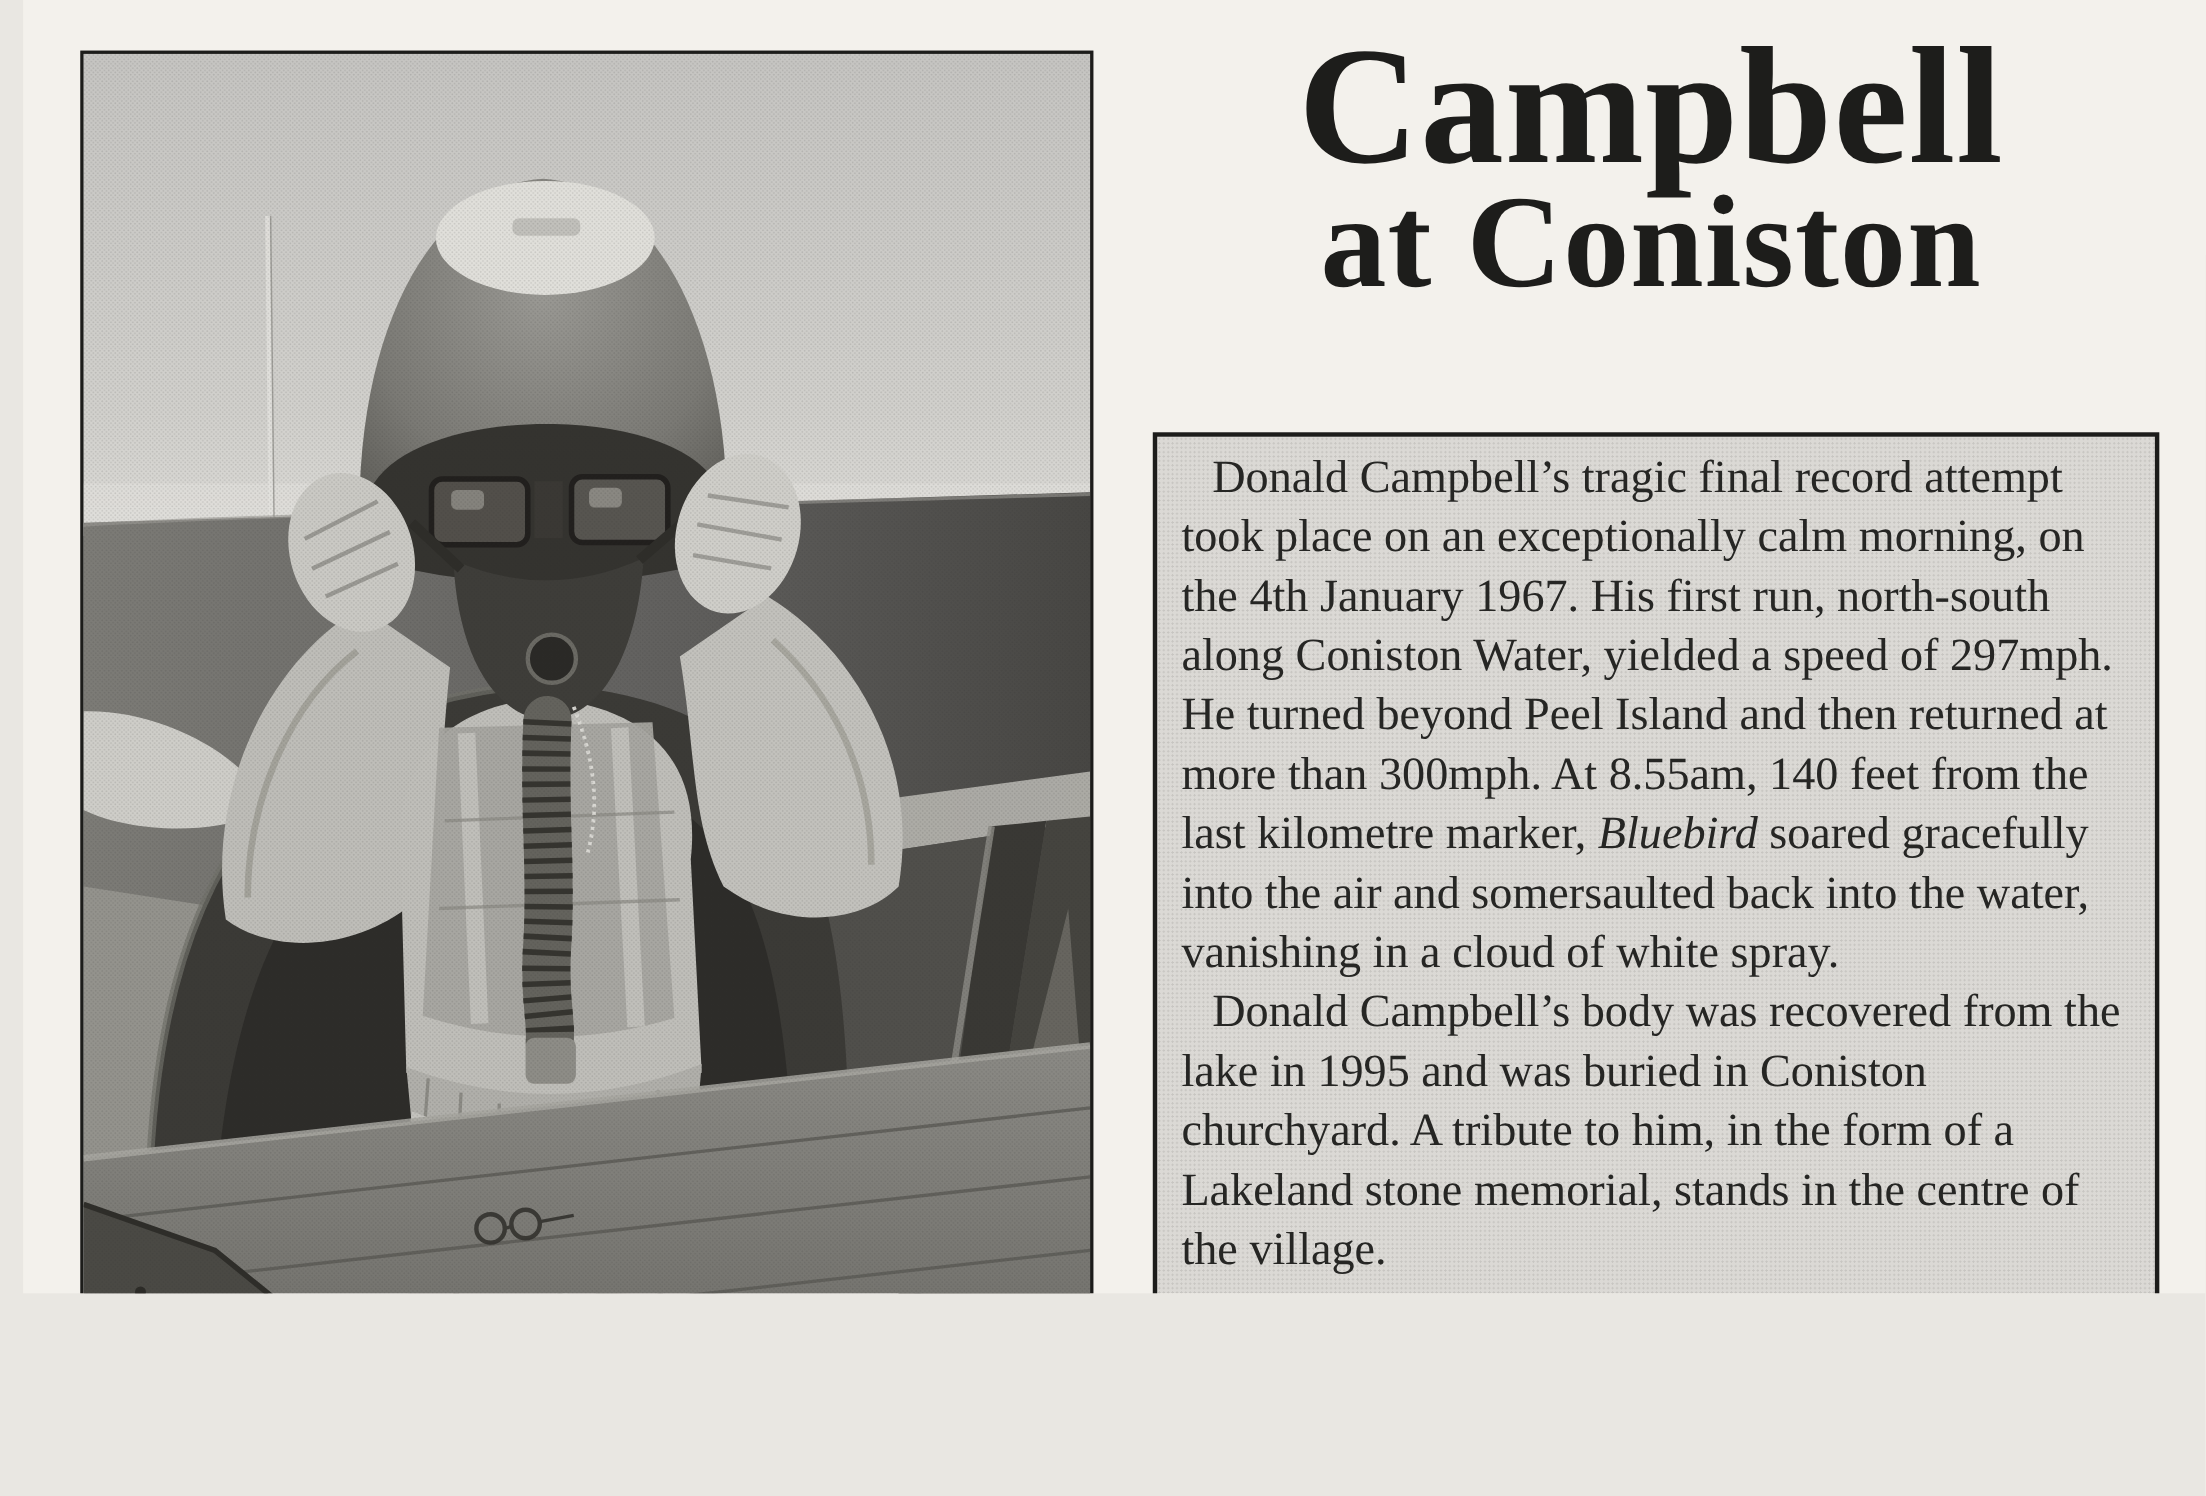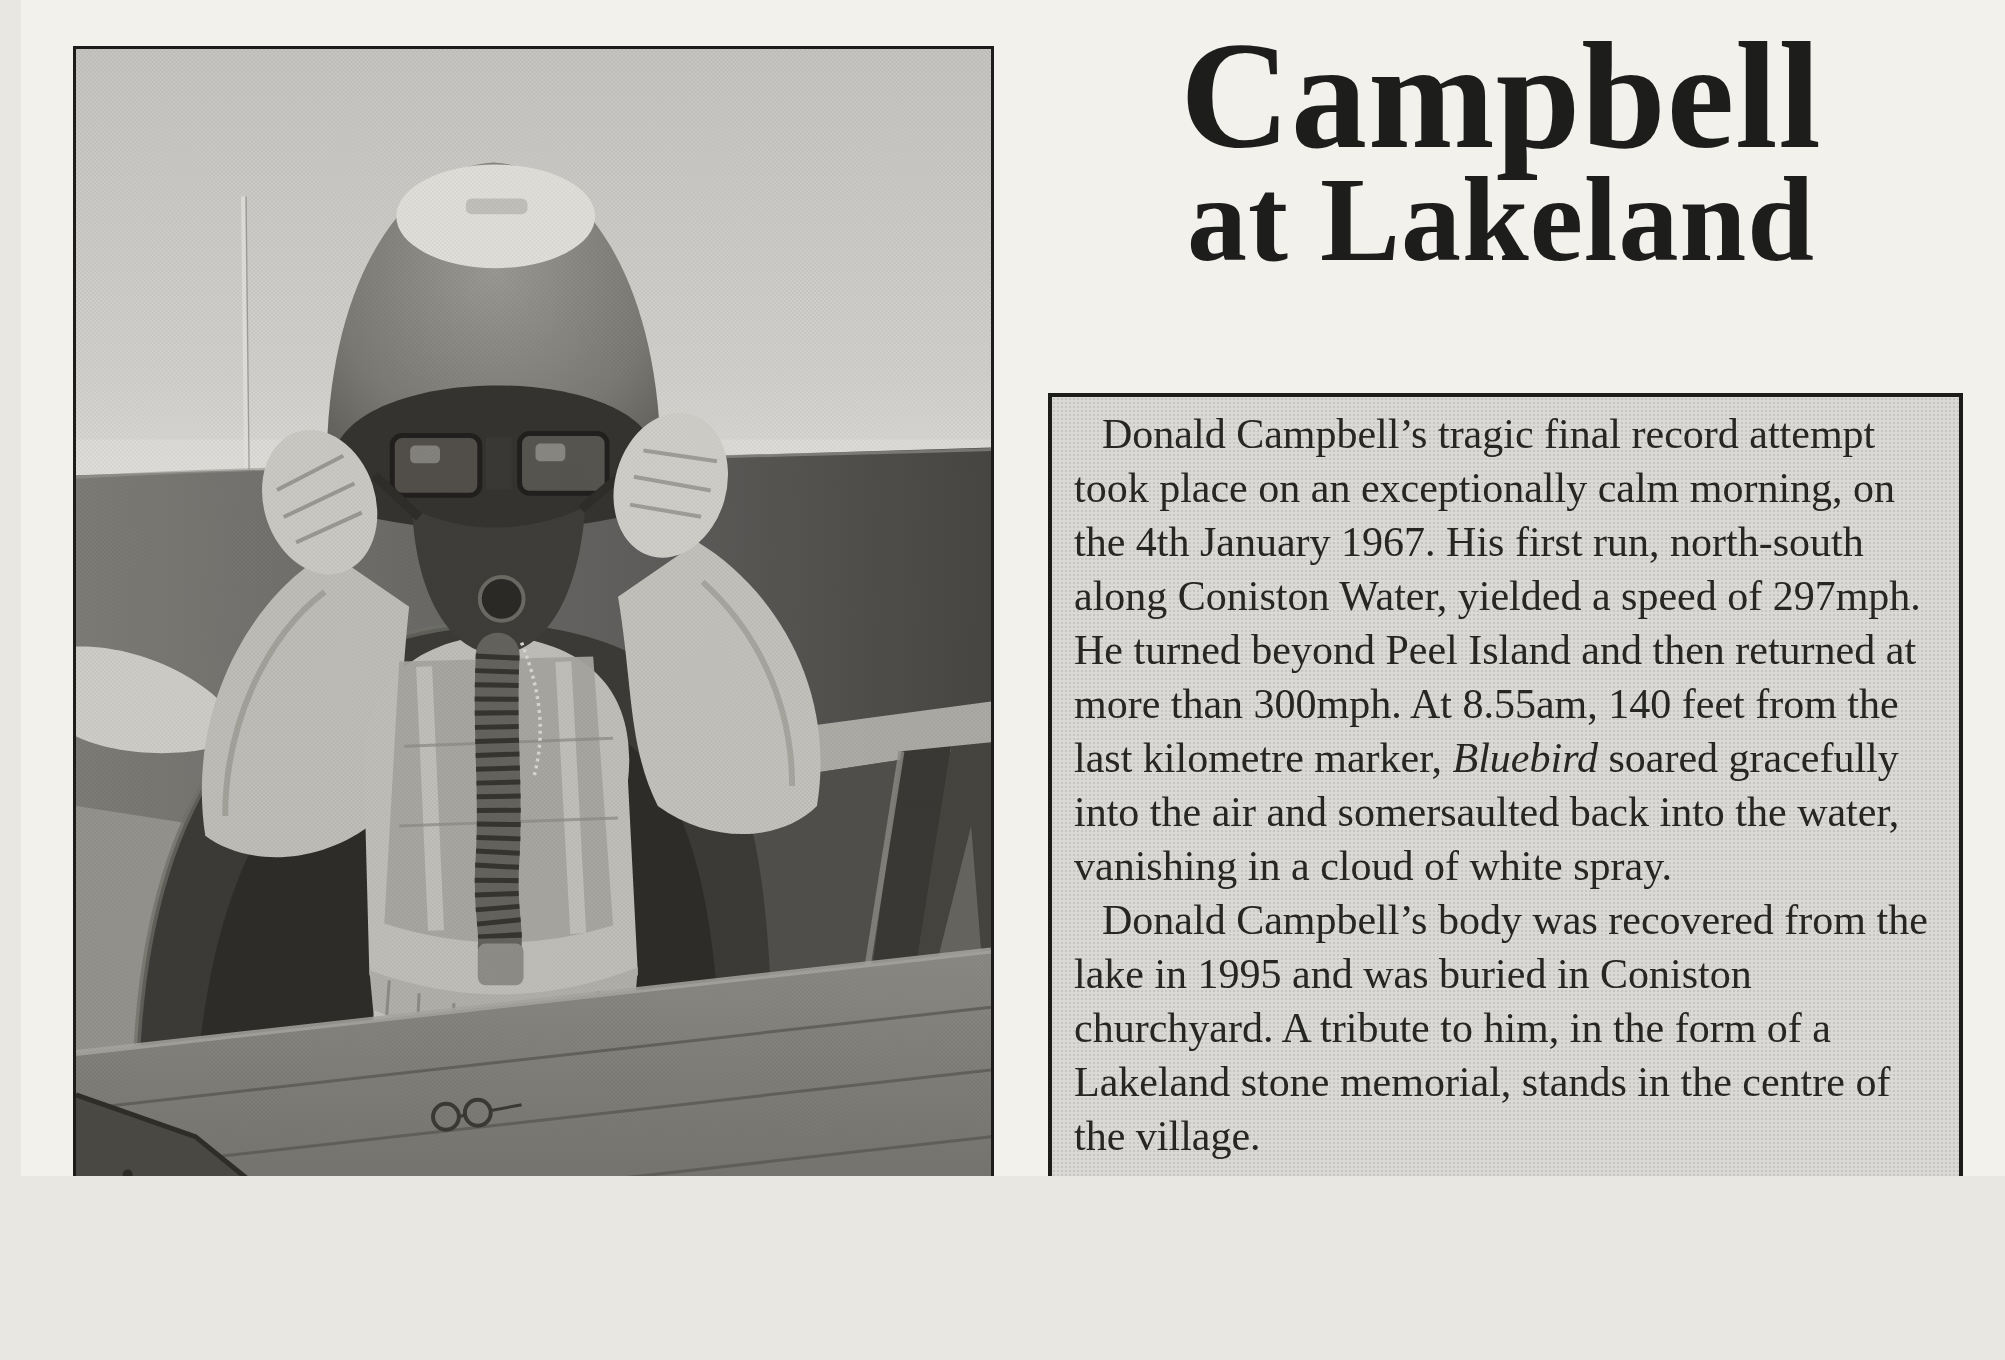--- a/index.html
+++ b/index.html
@@ -183,21 +183,21 @@
         <circle cx="110" cy="1185" r="5" fill="#2c2b27"></circle>
         <circle cx="180" cy="1240" r="5" fill="#2c2b27"></circle>
       </g>
 
       <rect x="0" y="0" width="920" height="1262" fill="url(#halftone)"></rect>
     </svg>
   </figure>
 
   <header class="title">
     <div class="t1">Campbell</div>
-    <div class="t2">at Lakeland</div>
+    <div class="t2">at Coniston</div>
   </header>
 
   <section class="text-box" id="article-box">
       <p><span>Donald Campbell’s tragic final record attempt took place on an exceptionally calm morning, on the 4th January 1967. His first run, north-south along Coniston Water, yielded a speed of 297mph. He turned beyond Peel Island and then returned at more than 300mph. At 8.55am, 140 feet from the last kilometre marker, </span><span class="italic">Bluebird</span><span> soared gracefully into the air and somersaulted back into the water, vanishing in a cloud of white spray.</span></p>
       <p><span>Donald Campbell’s body was recovered from the lake in 1995 and was buried in Coniston churchyard. A tribute to him, in the form of a Lakeland stone memorial, stands in the centre of the village.</span></p>
     </section>
 
 </div>
 
 </body></html>

